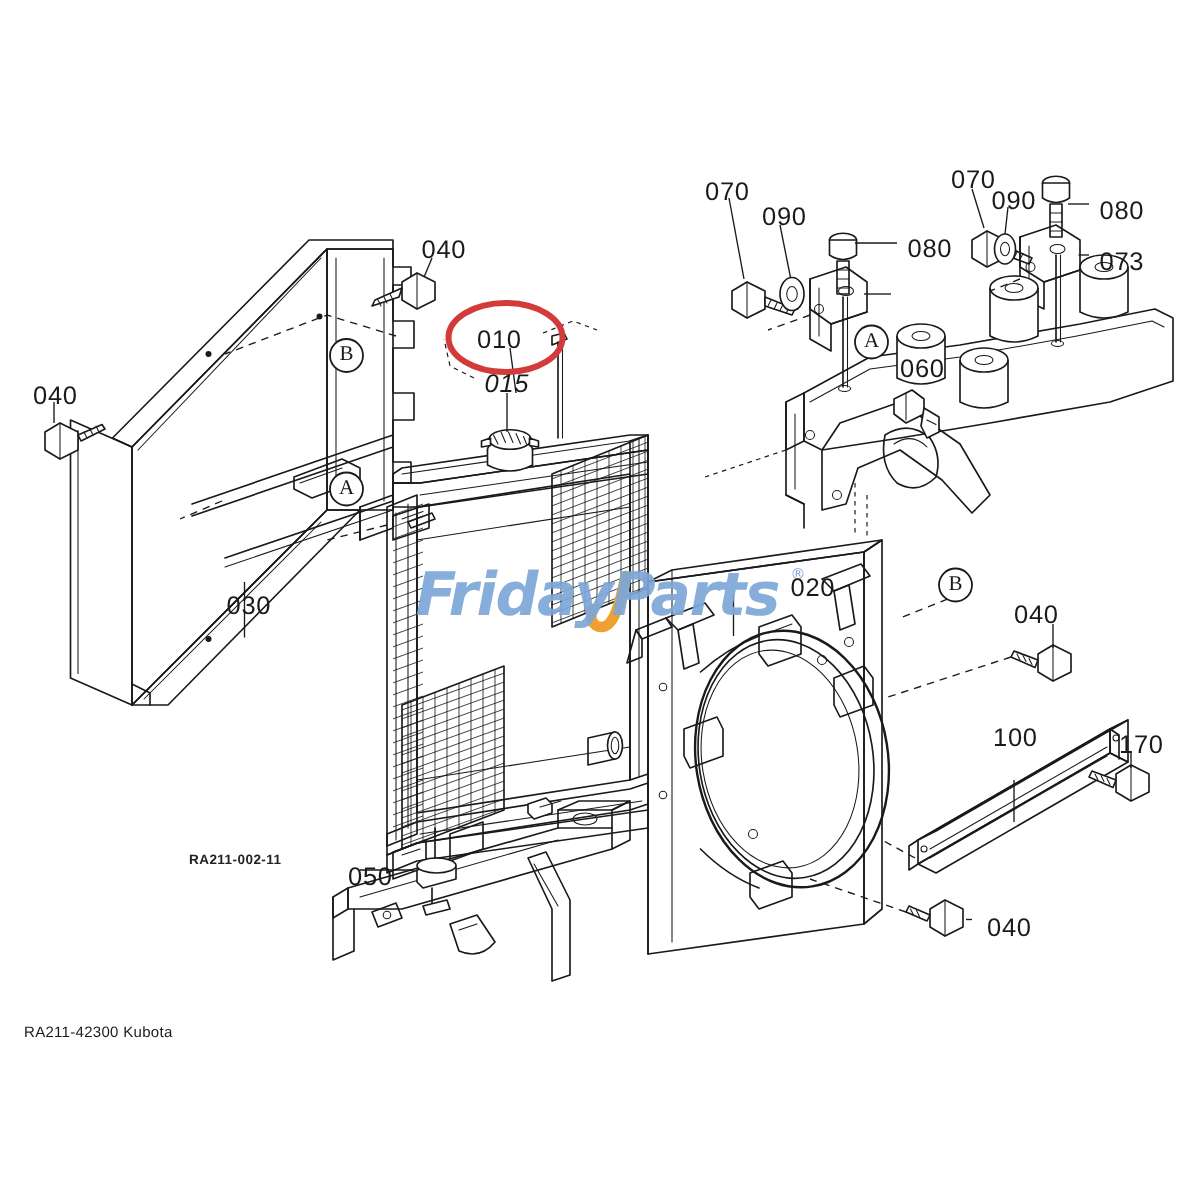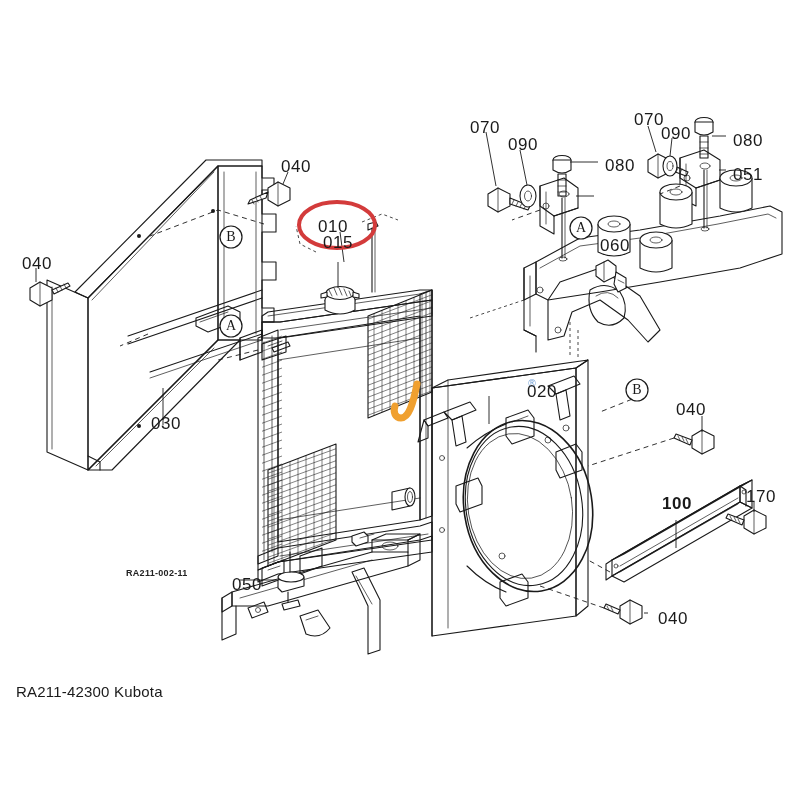--- a/index.html
+++ b/index.html
@@ -39,21 +39,21 @@
     font-family: "Liberation Sans", sans-serif;
     font-size: 9px;
     font-weight: bold;
     color: #222222;
     letter-spacing: 0.3px;
     white-space: nowrap;
   }
   .part-code {
     position: absolute;
     font-family: "Liberation Sans", sans-serif;
-    font-size: 15px;
+    font-size: 10px;
     color: #1a1a1a;
     letter-spacing: 0.2px;
     white-space: nowrap;
     text-align: center;
   }
   .watermark {
     position: absolute;
     left: 277px;
     top: 374px;
     width: 250px;
@@ -606,42 +606,43 @@
       <circle cx="637" cy="390" r="11" fill="#ffffff" stroke="#1a1a1a" stroke-width="1.2"></circle>
     </g>
 
     <ellipse cx="337" cy="225" rx="38" ry="23" fill="none" stroke="#d33b3b" stroke-width="4"></ellipse>
   </svg>
 
   <div class="watermark">
     <svg width="250" height="52" viewBox="0 0 250 52" xmlns="http://www.w3.org/2000/svg">
       <path d="M140,10 C136,30 132,44 124,44 C118,44 116,38 118,32" fill="none" stroke="#f0a030" stroke-width="7" stroke-linecap="round"></path>
     </svg>
+    <span class="wm-text">FridayParts</span>
     <span class="wm-reg">®</span>
   </div>
 
   <div id="callout-layer">
       <div class="callout-label" style="left: 22px; top: 254px;">040</div>
-      <div class="callout-label" style="left: 151px; top: 394px; margin-top: 20px;">030</div>
+      <div class="callout-label" style="left: 151px; top: 394px;">030</div>
       <div class="callout-label" style="left: 281px; top: 157px;">040</div>
       <div class="callout-label" style="left: 318px; top: 217px;">010</div>
-      <div class="callout-label" style="left: 323px; top: 233px;">015</div>
+      <div class="callout-label" style="left: 323px; top: 246px; font-style: italic;">015</div>
       <div class="callout-label" style="left: 214px; top: 575px; margin-left: 18px;">050</div>
       <div class="callout-label" style="left: 479px; top: 382px; margin-left: 48px;">020</div>
       <div class="callout-label" style="left: 470px; top: 118px;">070</div>
       <div class="callout-label" style="left: 508px; top: 135px;">090</div>
       <div class="callout-label" style="left: 605px; top: 156px;">080</div>
       <div class="callout-label" style="left: 600px; top: 192px; margin-top: 44px;">060</div>
       <div class="callout-label" style="left: 634px; top: 110px;">070</div>
       <div class="callout-label" style="left: 661px; top: 124px;">090</div>
       <div class="callout-label" style="left: 733px; top: 131px;">080</div>
-      <div class="callout-label" style="left: 733px; top: 165px;">051</div>
+      <div class="callout-label" style="left: 733px; top: 165px;">073</div>
       <div class="callout-label" style="left: 676px; top: 400px;">040</div>
       <div class="callout-label" style="left: 746px; top: 487px;">170</div>
-      <div class="callout-label" style="left: 662px; top: 494px; font-weight: bold;">100</div>
+      <div class="callout-label" style="left: 662px; top: 482px;">100</div>
       <div class="callout-label" style="left: 658px; top: 609px;">040</div>
     </div>
 
   <div id="marker-layer">
       <div style="position: absolute; left: 220px; top: 226px; width: 22px; height: 22px; line-height: 22px; text-align: center; font-family: &quot;Liberation Serif&quot;, serif; font-size: 14px; color: rgb(26, 26, 26);">B</div>
       <div style="position: absolute; left: 220px; top: 315px; width: 22px; height: 22px; line-height: 22px; text-align: center; font-family: &quot;Liberation Serif&quot;, serif; font-size: 14px; color: rgb(26, 26, 26);">A</div>
       <div style="position: absolute; left: 570px; top: 217px; width: 22px; height: 22px; line-height: 22px; text-align: center; font-family: &quot;Liberation Serif&quot;, serif; font-size: 14px; color: rgb(26, 26, 26);">A</div>
       <div style="position: absolute; left: 626px; top: 379px; width: 22px; height: 22px; line-height: 22px; text-align: center; font-family: &quot;Liberation Serif&quot;, serif; font-size: 14px; color: rgb(26, 26, 26);">B</div>
     </div>
 

